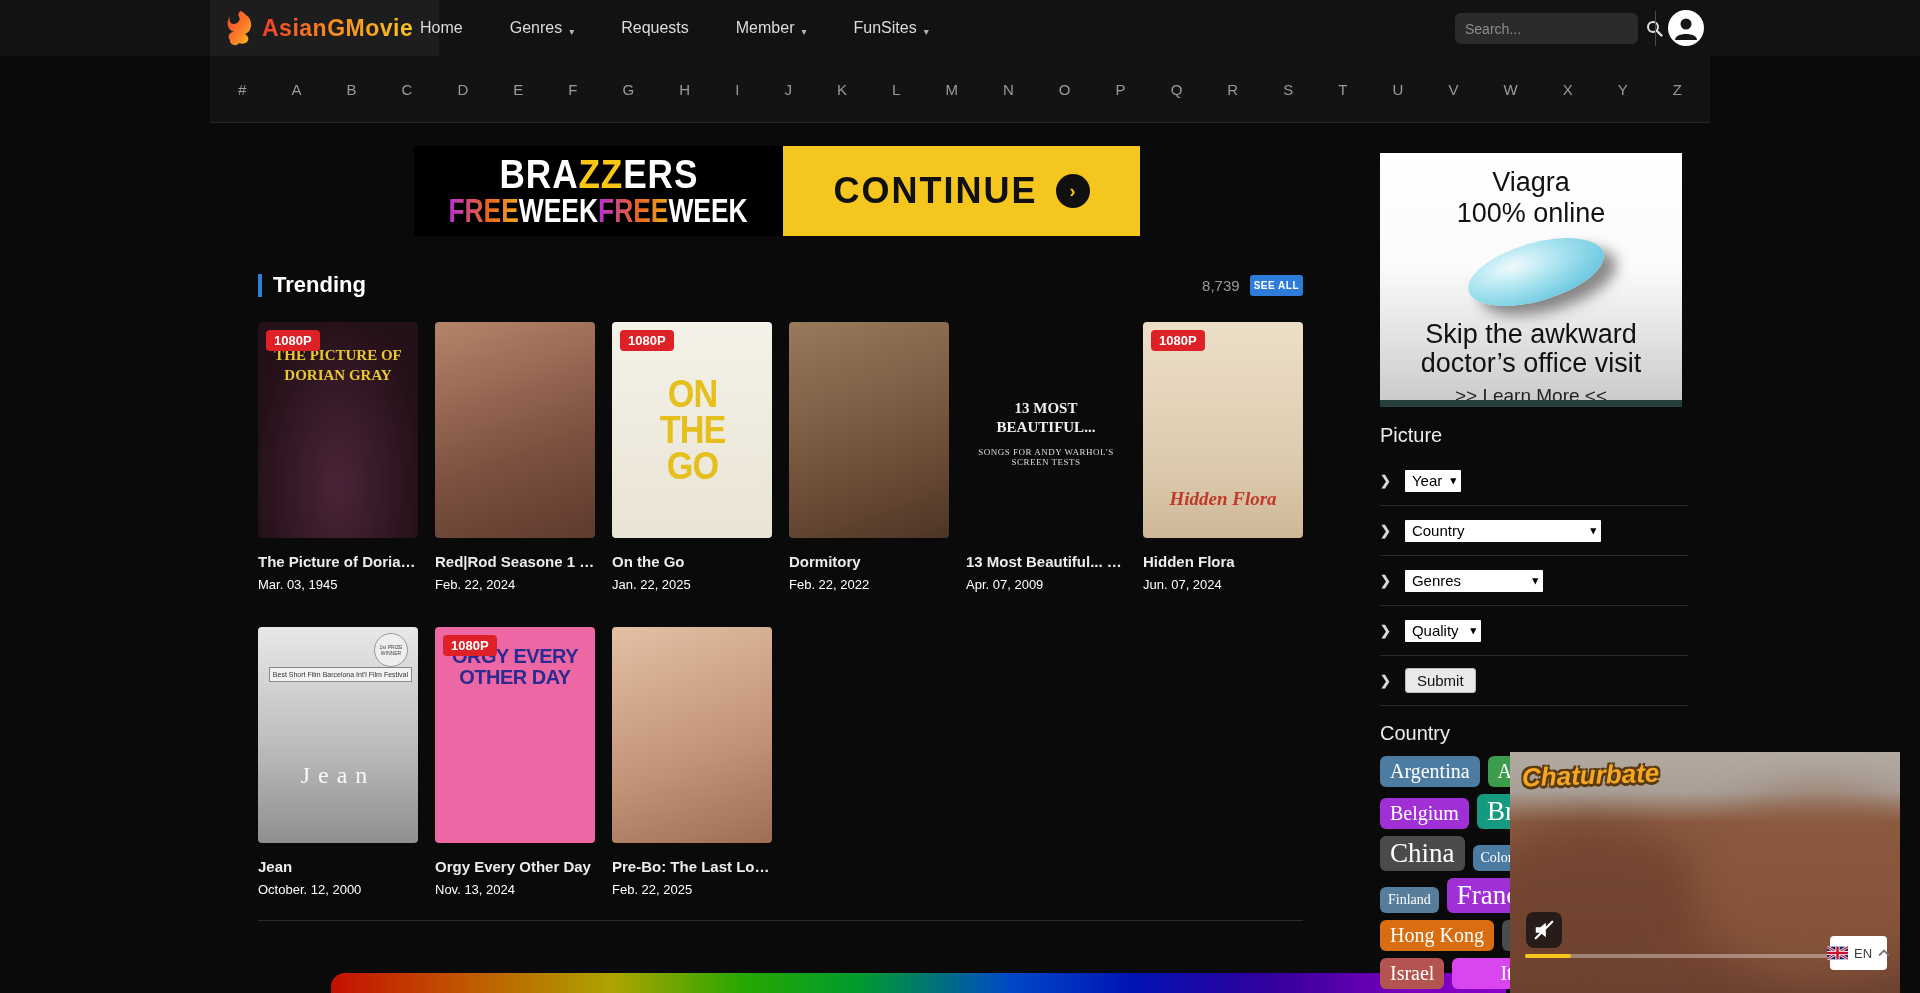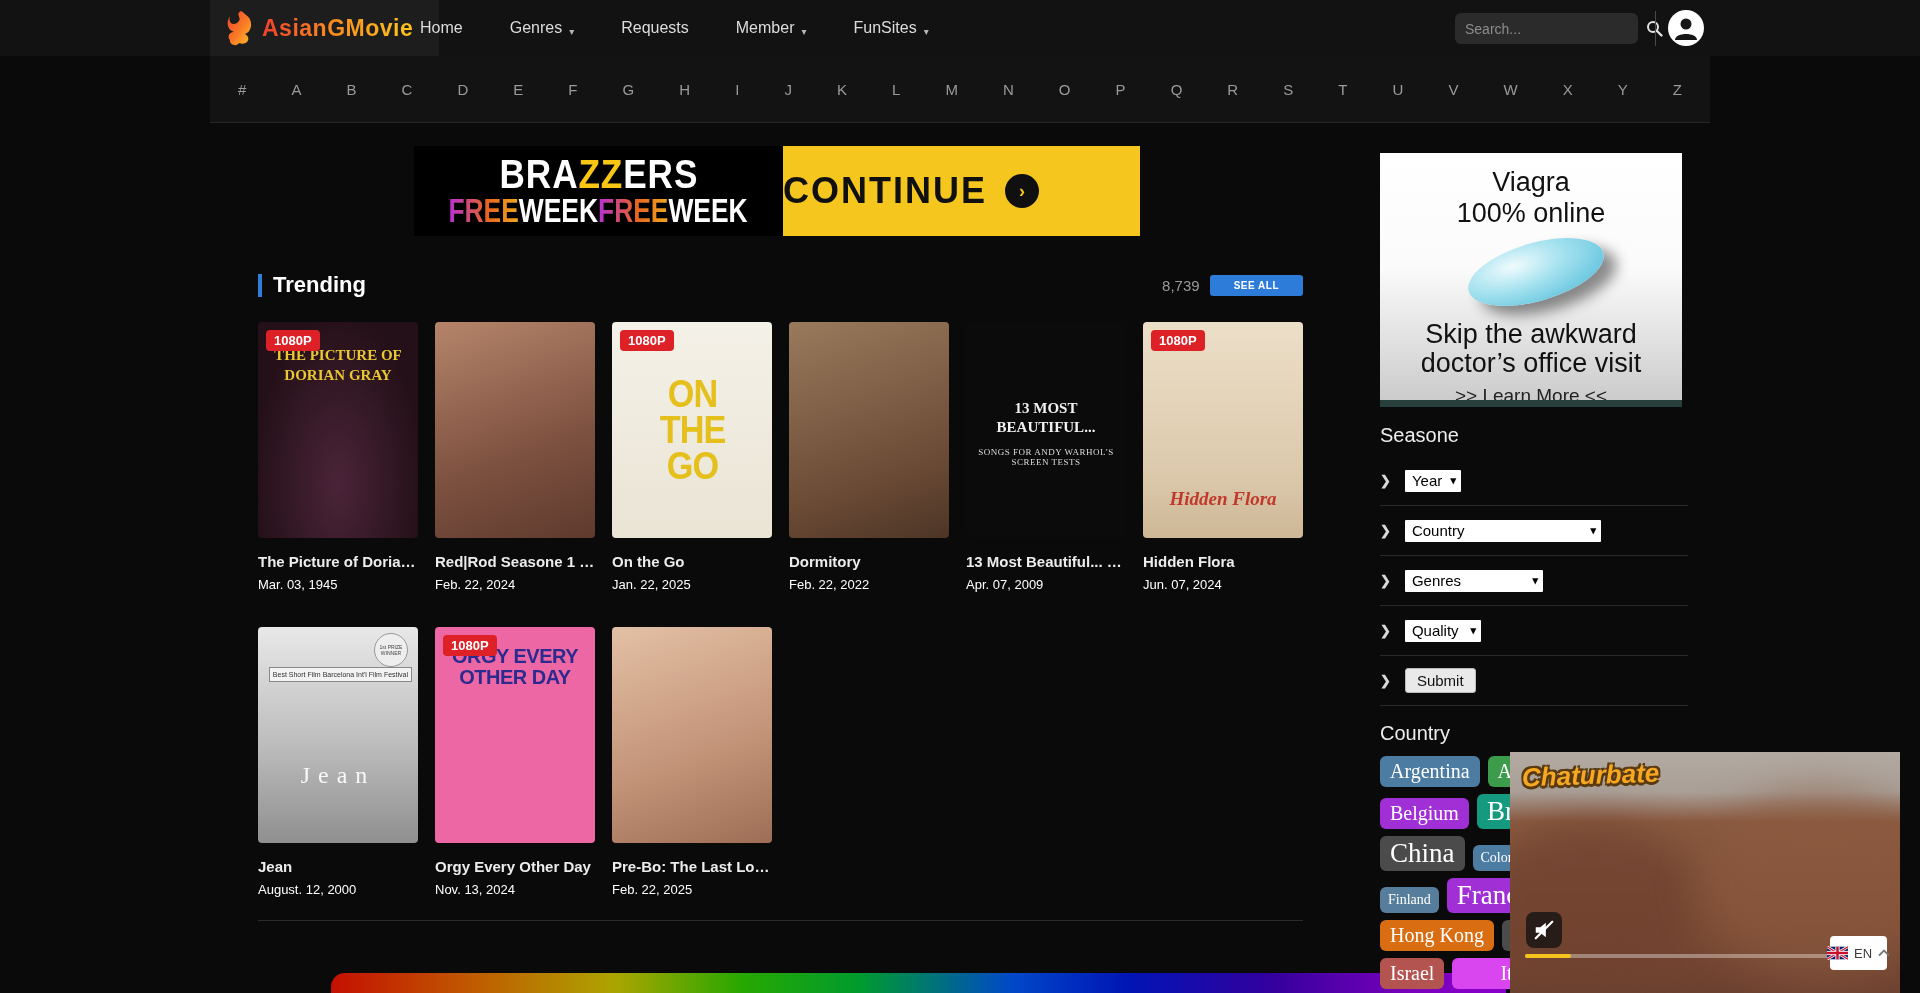--- a/index.html
+++ b/index.html
@@ -34,34 +34,34 @@
   .banner { position:absolute; left:414px; top:146px; width:726px; height:90px; display:flex; cursor:pointer; }
   .banner-left { width:369px; background:#000; display:flex; flex-direction:column;
                  align-items:center; justify-content:center; overflow:hidden; }
   .brz-line { font-weight:900; font-size:40px; letter-spacing:1px; color:#fff; line-height:1;
               transform:scaleX(.88); white-space:nowrap; }
   .brz-zz { color:#f9c614; }
   .fw-line { font-weight:900; font-size:33px; line-height:1.05; transform:scaleX(.8); white-space:nowrap; }
   .fw-free { background:linear-gradient(90deg,#b92fd8,#e8641f 55%,#f0a81f);
              -webkit-background-clip:text; background-clip:text; color:transparent; }
   .fw-week { color:#fff; text-shadow:-2px -2px 0 #000,2px -2px 0 #000,-2px 2px 0 #000,2px 2px 0 #000; }
-  .banner-right { flex:1; background:#f5c71e; display:flex; align-items:center; justify-content:flex-start; gap:18px; }
+  .banner-right { flex:1; background:#f5c71e; display:flex; align-items:center; justify-content:center; gap:18px; }
   .continue-text { font-size:36px; font-weight:900; color:#101010; letter-spacing:2px; }
   .continue-circle { width:34px; height:34px; border-radius:50%; background:#101010; color:#f5c71e;
                      display:flex; align-items:center; justify-content:center; font-size:18px; font-weight:900; }
 
   
   .section-header { position:absolute; left:258px; top:270px; width:1045px; height:30px;
                     display:flex; align-items:center; }
   .accent-bar { width:4px; height:23px; background:#2f7fd9; margin-right:11px; }
   .section-title { font-size:22px; font-weight:700; color:#fff; }
   .section-right { margin-left:auto; display:flex; align-items:center; gap:10px; }
   .section-count { color:#9a9a9a; font-size:15px; }
   .see-all-btn { background:#2e7cd9; color:#fff; font-size:10px; font-weight:700; letter-spacing:.5px;
-                 padding:5px 24px; border-radius:3px; border:none; cursor:pointer; }
+                 padding:5px 4px; border-radius:3px; border:none; cursor:pointer; }
 
   .movie-grid { position:absolute; left:258px; top:322px; width:1062px; display:flex; flex-wrap:wrap;
                 column-gap:17px; row-gap:35px; }
   .movie-card { width:160px; cursor:pointer; }
   .poster { width:160px; height:216px; border-radius:4px; position:relative; overflow:hidden;
             display:flex; flex-direction:column; align-items:center; justify-content:center; }
   .badge-1080 { position:absolute; top:8px; left:8px; background:#dd2127; color:#fff; font-size:13px;
                 font-weight:700; padding:3px 8px; border-radius:4px; }
   .movie-title { margin-top:15px; font-size:15px; font-weight:700; color:#ececec; white-space:nowrap;
                  overflow:hidden; text-overflow:ellipsis; }
@@ -303,21 +303,21 @@
       <div class="movie-title">Hidden Flora</div>
       <div class="movie-date">Jun. 07, 2024</div>
     </div>
     <div class="movie-card">
       <div class="poster v-jean" style="background: linear-gradient(rgb(232, 232, 232), rgb(188, 188, 188) 55%, rgb(143, 143, 143));">
         <div class="p-text" style="color: rgb(248, 248, 248);">Jean</div>
         <div class="p-badge-circle">1st PRIZE WINNER</div>
         <div class="p-badge">Best Short Film Barcelona Int'l Film Festival</div>
       </div>
       <div class="movie-title">Jean</div>
-      <div class="movie-date">August. 12, 2000</div>
+      <div class="movie-date">October. 12, 2000</div>
     </div>
     <div class="movie-card">
       <div class="poster v-orgy" style="background: rgb(238, 103, 165);">
         <div class="p-text" style="color: rgb(43, 43, 143);">ORGY EVERY<br>OTHER DAY</div>
         <span class="badge-1080" style="background: rgb(221, 33, 39);">1080P</span>
       </div>
       <div class="movie-title">Orgy Every Other Day</div>
       <div class="movie-date">Nov. 13, 2024</div>
     </div>
     <div class="movie-card">
@@ -335,21 +335,21 @@
   <div class="ad-l1">100% online</div>
   <div class="ad-pill-zone">
       <div class="ad-pill"></div>
     </div>
   <div class="ad-l3">Skip the awkward</div>
   <div class="ad-l3">doctor’s office visit</div>
   <div class="ad-cta">&gt;&gt; Learn More &lt;&lt;</div>
   <div class="ad-strip"></div>
 </div>
 
-<div class="filter-title">Seasone</div>
+<div class="filter-title">Picture</div>
 <div class="filter-rows">
     <div class="filter-row">
       <span class="row-chevron">❯</span>
       <div class="select-box" style="width: 56px;">
         <span>Year</span>
         <span class="select-caret">▾</span>
       </div>
     </div>
     <div class="filter-row">
       <span class="row-chevron">❯</span>

